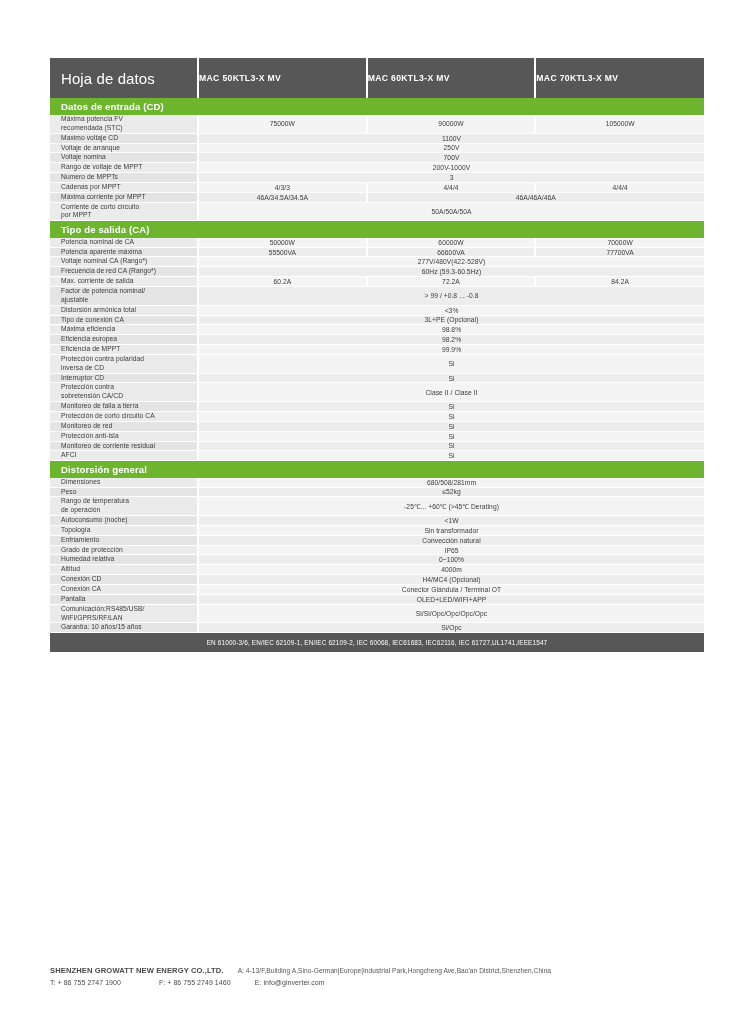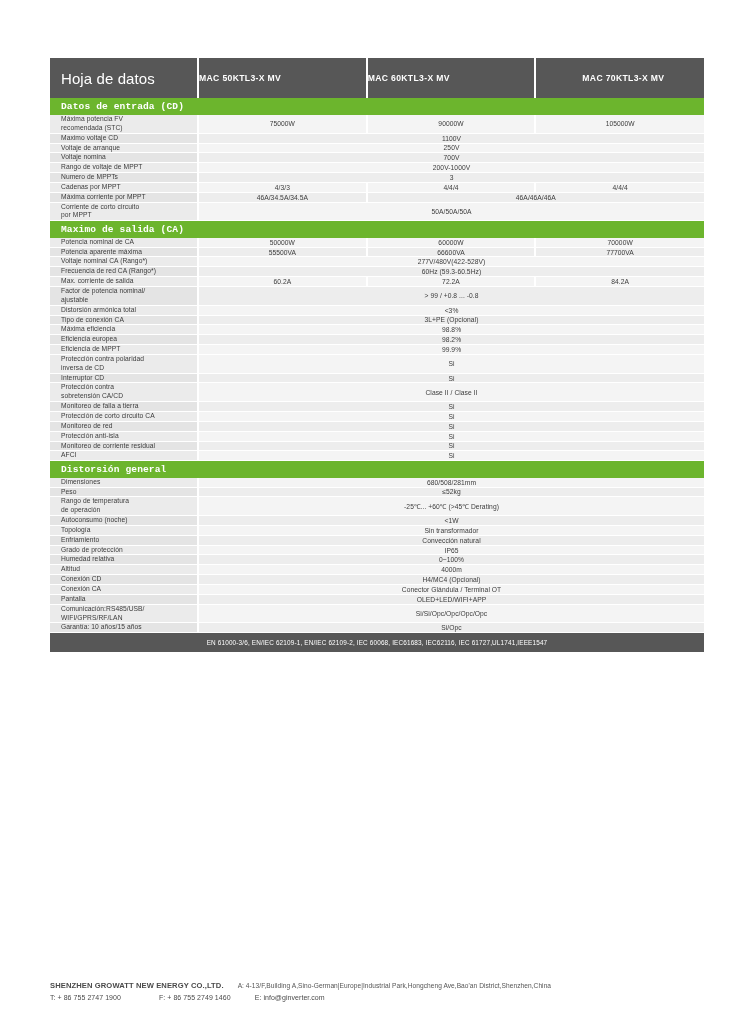--- a/index.html
+++ b/index.html
@@ -27,21 +27,21 @@
   table.spec col.c-v { width: 168.6px; }
 
   
   tr.head td {
     background: #575757;
     color: #ffffff;
     height: 40px;
     vertical-align: middle;
     border-right: 2px solid #ffffff;
   }
-  tr.head td:last-child { border-right: none; padding-left: 46px; }
+  tr.head td:last-child { border-right: none; }
   td.head-title {
     font-size: 15px;
     font-weight: 400;
     padding-left: 11px;
     letter-spacing: .1px;
   }
   td.head-model {
     font-size: 8.6px;
     font-weight: bold;
     text-align: left;
@@ -51,21 +51,20 @@
   
   tr.section td {
     background: #6cb52d;
     color: #ffffff;
     height: 17px;
     font-size: 9.6px;
     font-weight: bold;
     padding-left: 11px;
     letter-spacing: .1px;
     vertical-align: middle;
-    font-family: Liberation Mono, monospace;
   }
 
   
   tr.data td {
     vertical-align: middle;
     font-size: 6.7px;
     color: #3b3b3b;
     letter-spacing: .06px;
   }
   tr.data td.lbl {
@@ -91,21 +90,21 @@
     font-size: 6.4px;
     text-align: center;
     vertical-align: middle;
     letter-spacing: .15px;
   }
 
   
   .page-footer {
     position: absolute;
     left: 50px;
-    bottom: 23px;
+    bottom: 38px;
     width: 654px;
     color: #4a4a4a;
   }
   .pf-line { display: flex; align-items: baseline; white-space: nowrap; }
   .pf-line + .pf-line { margin-top: 4px; }
   .pf-company {
     font-size: 7.6px;
     font-weight: bold;
     letter-spacing: .1px;
   }
@@ -178,21 +177,21 @@
         <tr class="data alt">
           <td class="lbl">Máxima corriente por MPPT</td>
           <td class="val" colspan="1">46A/34.5A/34.5A</td>
           <td class="val" colspan="2">46A/46A/46A</td>
         </tr>
         <tr class="data">
           <td class="lbl">Corriente de corto circuito<br>por MPPT</td>
           <td class="val" colspan="3">50A/50A/50A</td>
         </tr>
         <tr class="section">
-          <td colspan="4">Maximo de salida (CA)</td>
+          <td colspan="4">Tipo de salida (CA)</td>
         </tr>
         <tr class="data">
           <td class="lbl">Potencia nominal de CA</td>
           <td class="val" colspan="1">50000W</td>
           <td class="val" colspan="1">60000W</td>
           <td class="val" colspan="1">70000W</td>
         </tr>
         <tr class="data alt">
           <td class="lbl">Potencia aparente máxima</td>
           <td class="val" colspan="1">55500VA</td>

